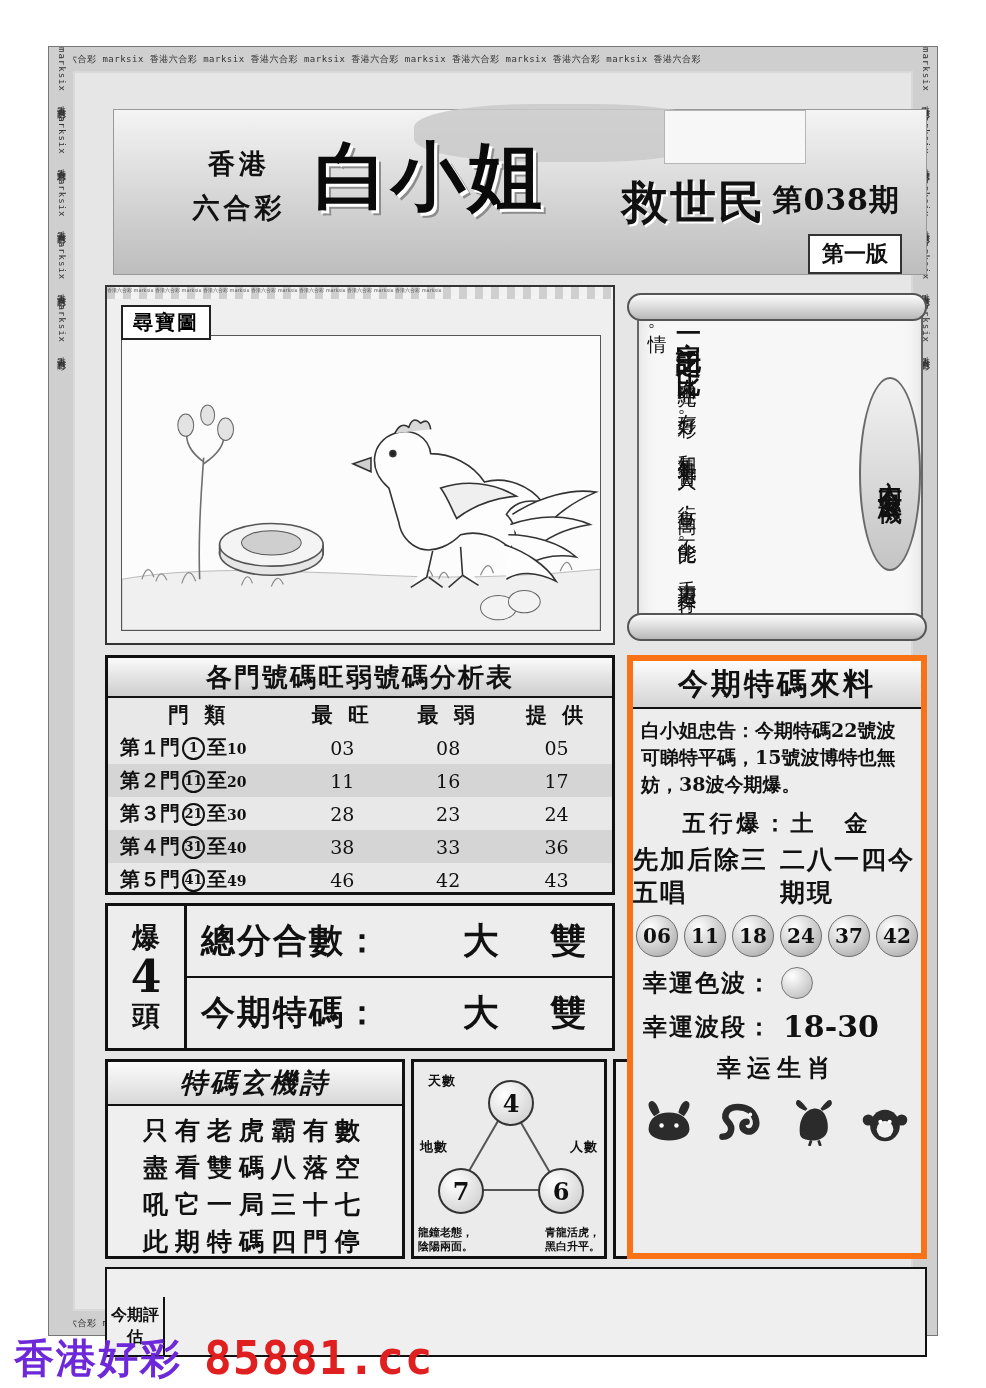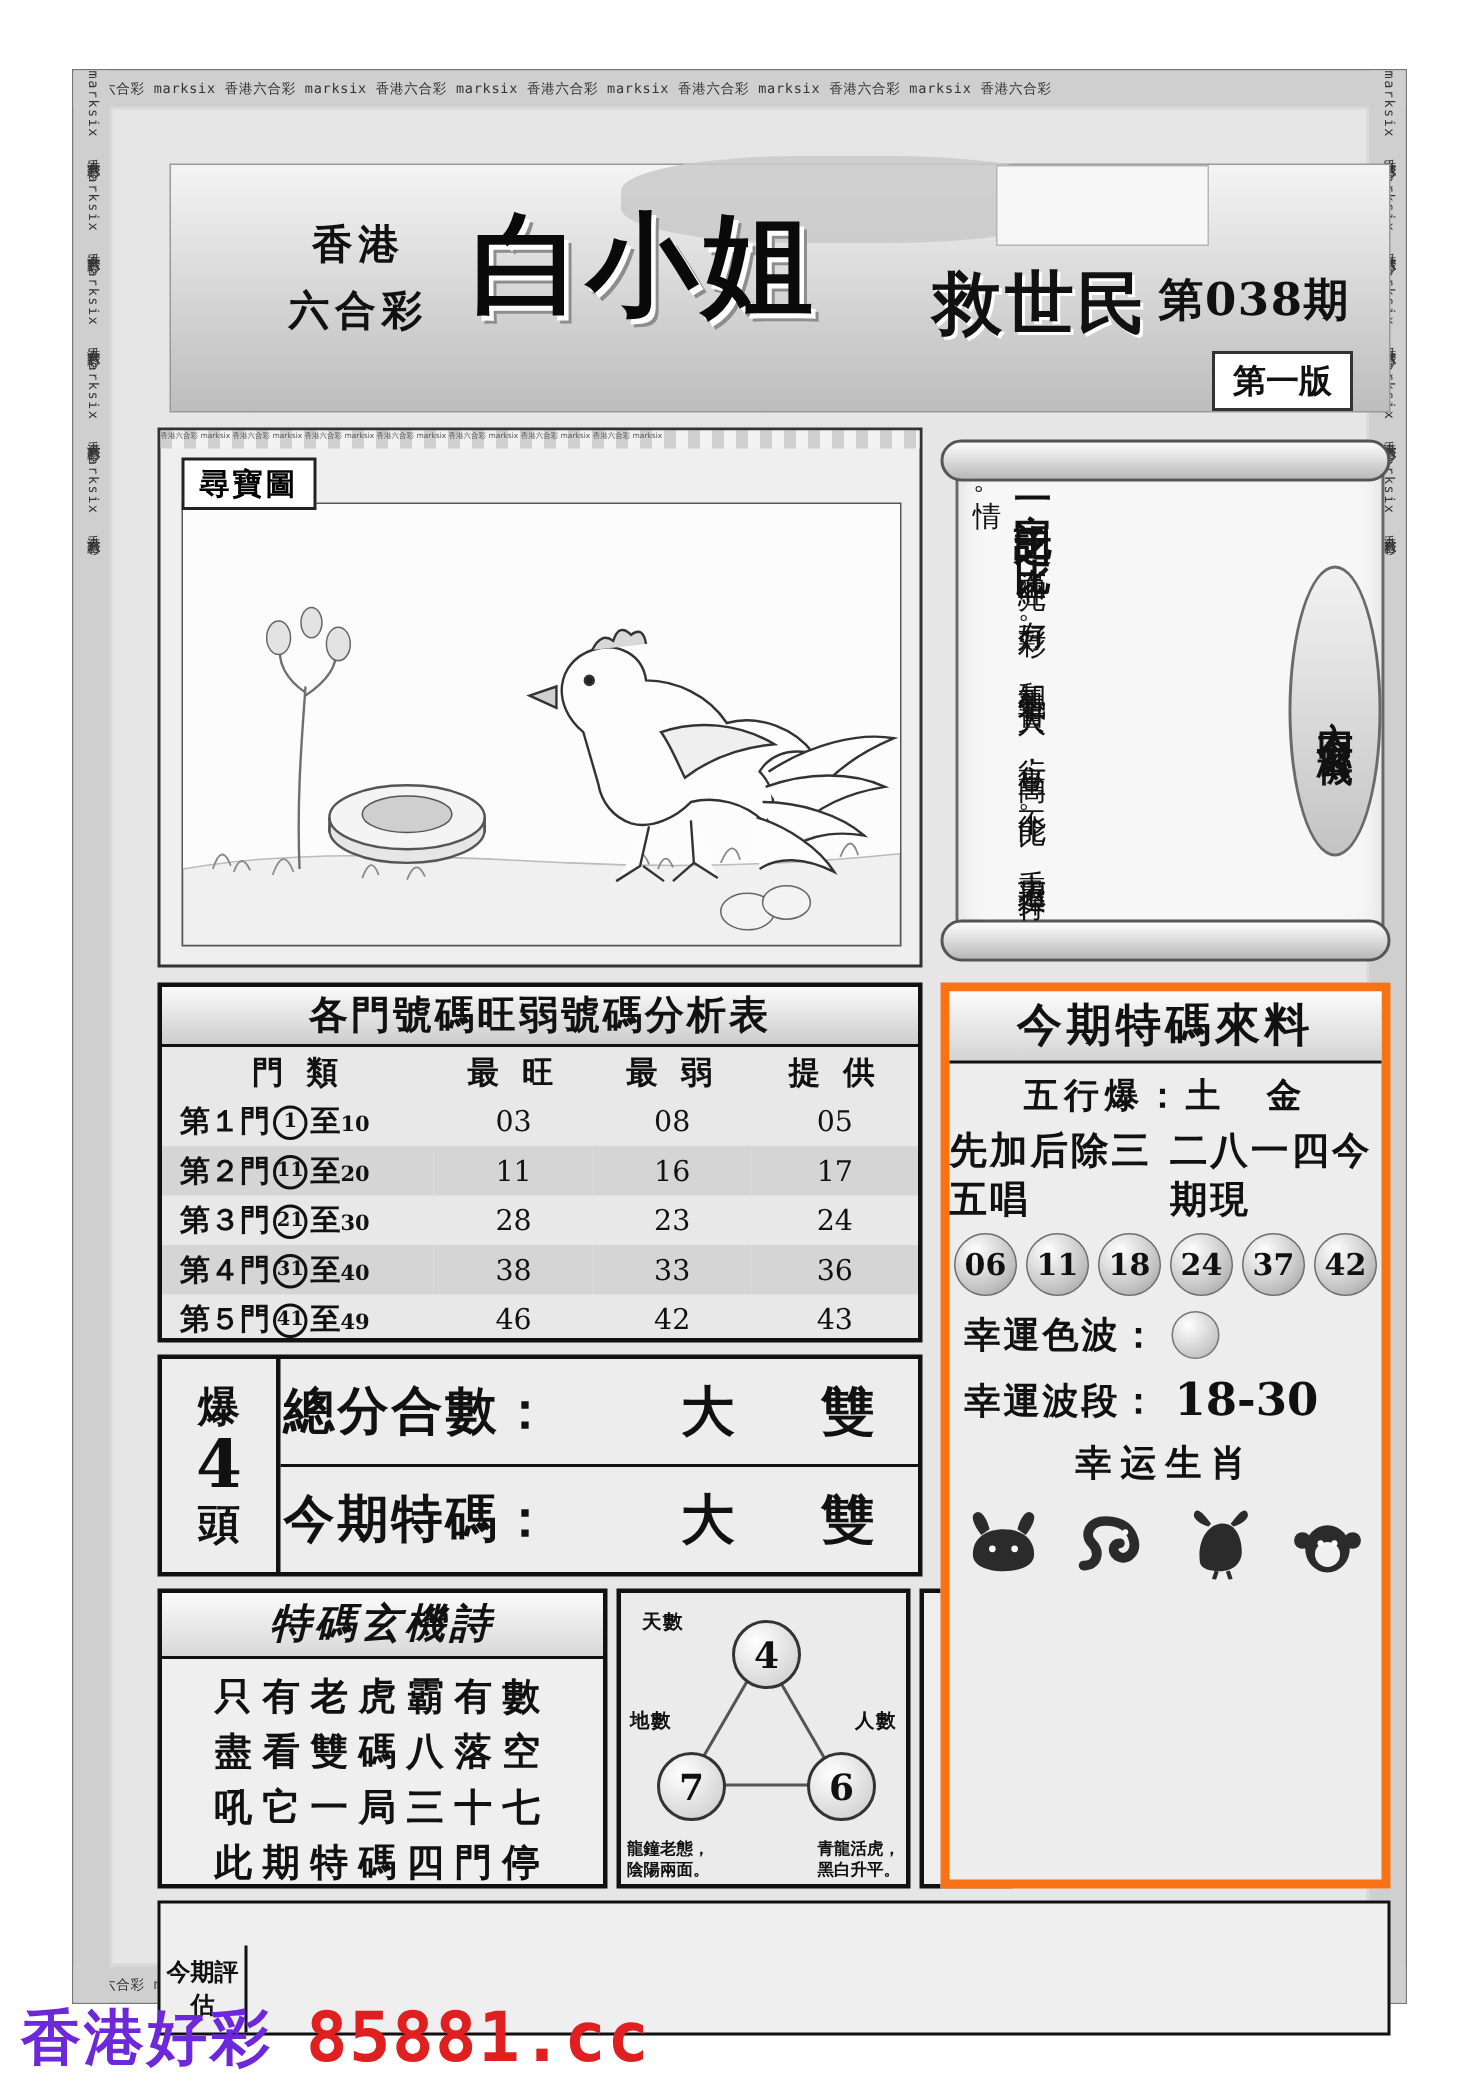--- a/index.html
+++ b/index.html
@@ -193,21 +193,21 @@
   .bao-left .b1{font-size:28px;}
   .bao-left .b2{font-size:44px;line-height:40px;}
   .bao-left .b3{font-size:28px;}
   .bao-right{flex:1;display:flex;flex-direction:column;}
   .bao-row{
     flex:1;display:flex;align-items:center;
     border-bottom:2px solid #111;
   }
   .bao-row:last-child{border-bottom:none;}
   .bao-lab{
-    width:236px;padding-left:2px;
+    width:236px;padding-left:14px;
     font-family:"DejaVu Serif","Liberation Serif",serif;
     font-weight:bold;font-size:34px;letter-spacing:2px;color:#111;
   }
   .bao-val{
     flex:1;display:flex;justify-content:space-around;align-items:center;
     font-family:"DejaVu Serif","Liberation Serif",serif;
     font-weight:bold;font-size:36px;color:#111;
   }
 
   
@@ -572,20 +572,21 @@
           </div>
         </div>
       </div>
 
       <div class="vertblock">
         <span>三元神數</span>
       </div>
 
       <div class="right-panel">
         <div class="rp-title">今期特碼來料</div>
+        <div class="rp-advice">白小姐忠告：今期特碼22號波可睇特平碼，15號波博特也無妨，38波今期爆。</div>
         <div class="rp-wuxing">
           <span>五行爆：</span><span>土　金</span>
         </div>
         <div class="rp-couplet">
           <span>先加后除三五唱</span>
           <span>二八一四今期現</span>
         </div>
         <div class="rp-balls">
           <div class="ball">06</div>
           <div class="ball">11</div>

